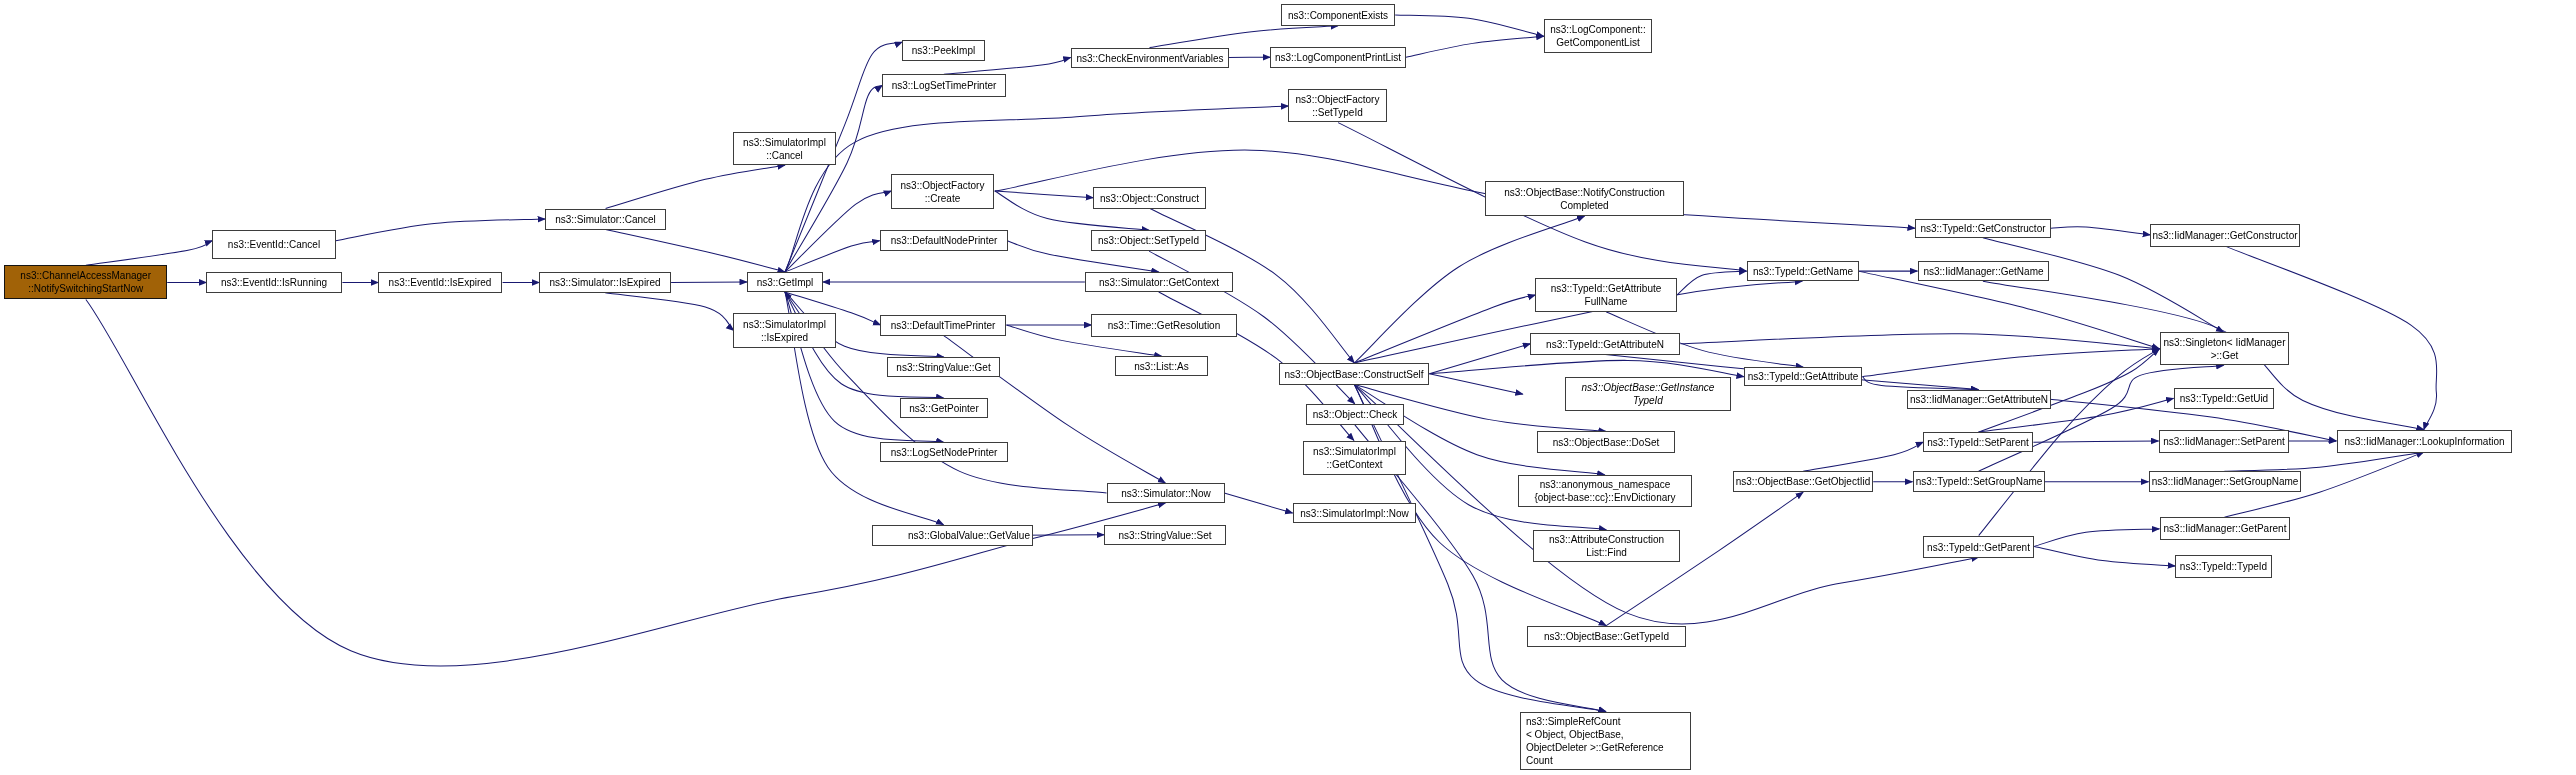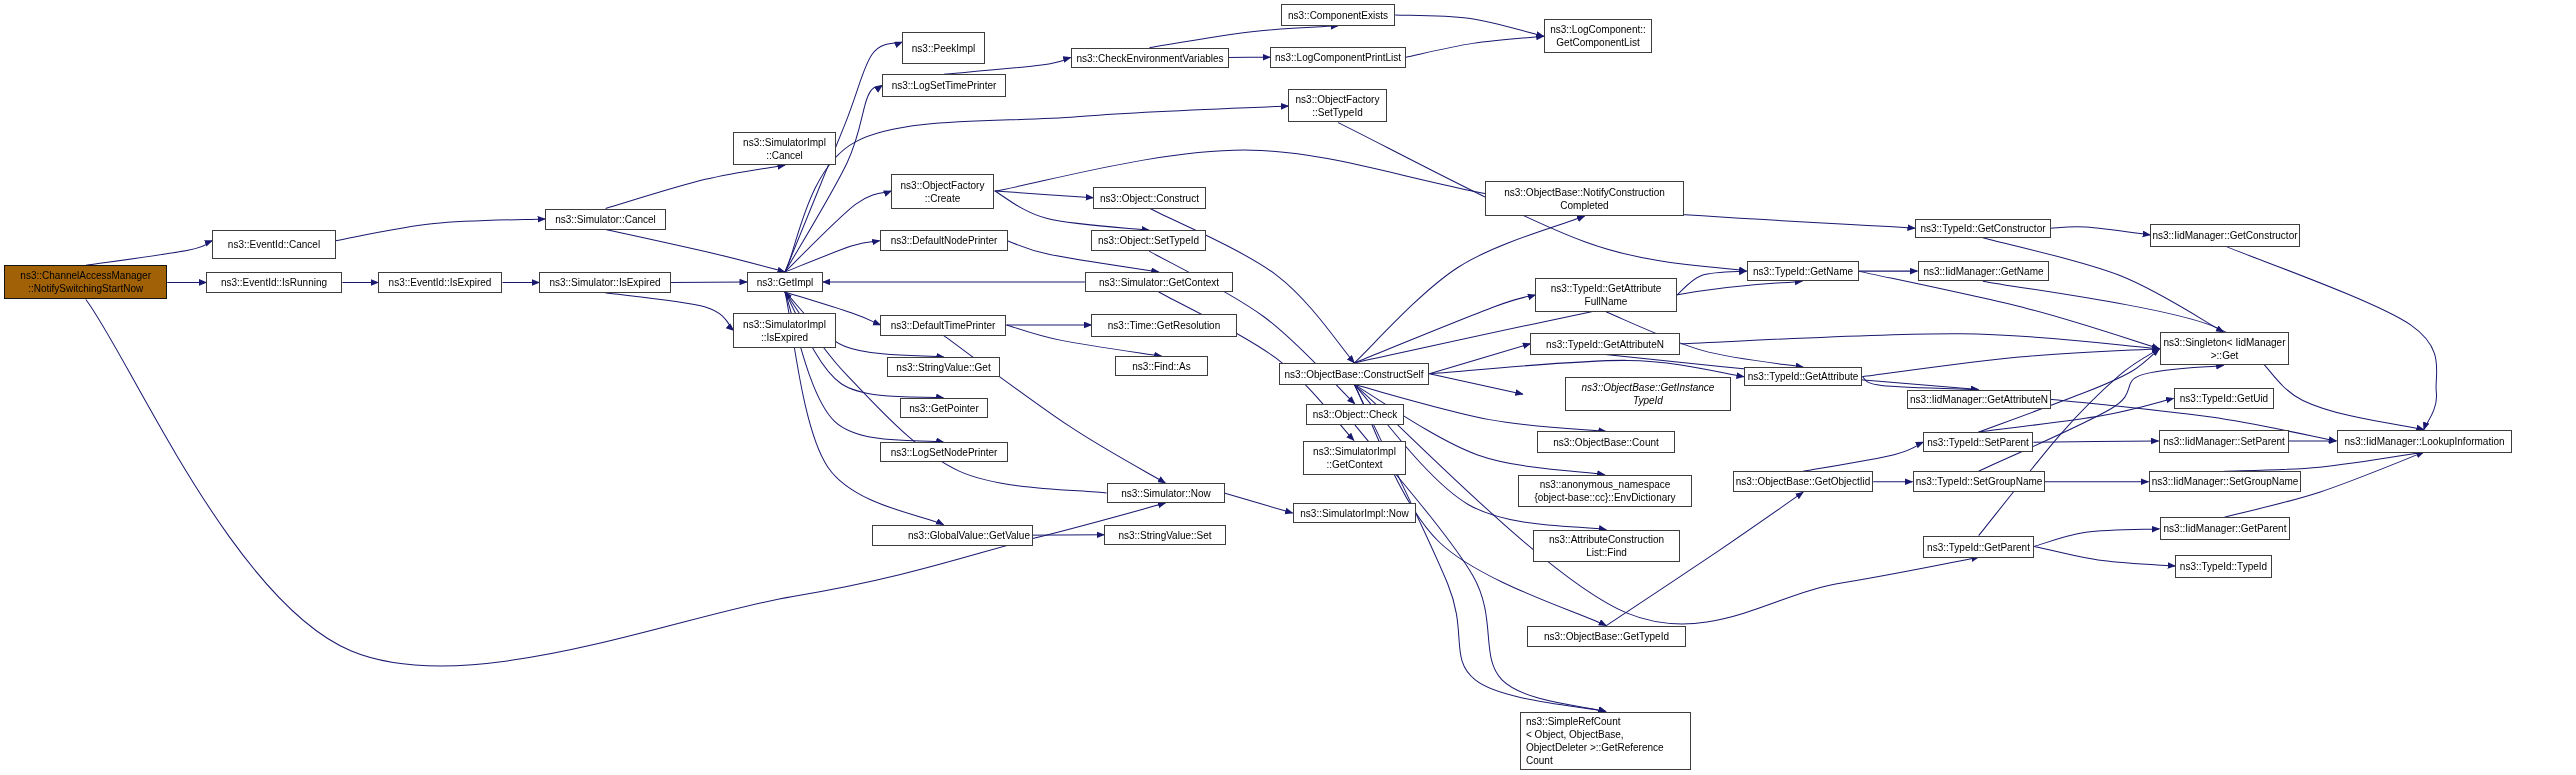--- a/index.html
+++ b/index.html
@@ -132,21 +132,21 @@
       <div class="node" style="left: 212px; top: 230px; width: 124px; height: 29px; border-color: rgb(61, 61, 61);">ns3::EventId::Cancel</div>
       <div class="node" style="left: 206px; top: 272px; width: 136px; height: 21px; border-color: rgb(61, 61, 61);">ns3::EventId::IsRunning</div>
       <div class="node" style="left: 378px; top: 272px; width: 124px; height: 21px; border-color: rgb(61, 61, 61);">ns3::EventId::IsExpired</div>
       <div class="node" style="left: 539px; top: 272px; width: 132px; height: 21px; border-color: rgb(61, 61, 61);">ns3::Simulator::IsExpired</div>
       <div class="node" style="left: 545px; top: 209px; width: 121px; height: 21px; border-color: rgb(61, 61, 61);">ns3::Simulator::Cancel</div>
       <div class="node" style="left: 733px; top: 132px; width: 103px; height: 33px; border-color: rgb(61, 61, 61);">ns3::SimulatorImpl
 ::Cancel</div>
       <div class="node" style="left: 747px; top: 272px; width: 76px; height: 20px; border-color: rgb(61, 61, 61);">ns3::GetImpl</div>
       <div class="node" style="left: 733px; top: 313px; width: 103px; height: 35px; border-color: rgb(61, 61, 61);">ns3::SimulatorImpl
 ::IsExpired</div>
-      <div class="node" style="left: 902px; top: 32px; width: 83px; height: 32px; border-color: rgb(61, 61, 61);">ns3::PeekImpl</div>
+      <div class="node" style="left: 902px; top: 40px; width: 83px; height: 21px; border-color: rgb(61, 61, 61);">ns3::PeekImpl</div>
       <div class="node" style="left: 882px; top: 74px; width: 124px; height: 22.5px; border-color: rgb(61, 61, 61);">ns3::LogSetTimePrinter</div>
       <div class="node" style="left: 891px; top: 174px; width: 103px; height: 35px; border-color: rgb(61, 61, 61);">ns3::ObjectFactory
 ::Create</div>
       <div class="node" style="left: 880px; top: 230px; width: 128px; height: 21px; border-color: rgb(61, 61, 61);">ns3::DefaultNodePrinter</div>
       <div class="node" style="left: 880px; top: 315px; width: 126px; height: 21px; border-color: rgb(61, 61, 61);">ns3::DefaultTimePrinter</div>
       <div class="node" style="left: 887px; top: 357px; width: 113px; height: 20px; border-color: rgb(61, 61, 61);">ns3::StringValue::Get</div>
       <div class="node" style="left: 900px; top: 398px; width: 88px; height: 20px; border-color: rgb(61, 61, 61);">ns3::GetPointer</div>
       <div class="node" style="left: 880px; top: 442px; width: 128px; height: 20px; border-color: rgb(61, 61, 61);">ns3::LogSetNodePrinter</div>
       <div class="node" style="left: 872px; top: 525px; width: 161px; height: 21px; border-color: rgb(61, 61, 61); padding-left: 33px;">ns3::GlobalValue::GetValue</div>
       <div class="node" style="left: 1107px; top: 483px; width: 118px; height: 20px; border-color: rgb(61, 61, 61);">ns3::Simulator::Now</div>
@@ -156,33 +156,33 @@
       <div class="node" style="left: 1071px; top: 48px; width: 158px; height: 20px; border-color: rgb(61, 61, 61);">ns3::CheckEnvironmentVariables</div>
       <div class="node" style="left: 1270px; top: 47px; width: 136px; height: 21px; border-color: rgb(61, 61, 61);">ns3::LogComponentPrintList</div>
       <div class="node" style="left: 1544px; top: 19px; width: 108px; height: 34px; border-color: rgb(61, 61, 61);">ns3::LogComponent::
 GetComponentList</div>
       <div class="node" style="left: 1288px; top: 89px; width: 99px; height: 33px; border-color: rgb(61, 61, 61);">ns3::ObjectFactory
 ::SetTypeId</div>
       <div class="node" style="left: 1093px; top: 187px; width: 113px; height: 22px; border-color: rgb(61, 61, 61);">ns3::Object::Construct</div>
       <div class="node" style="left: 1091px; top: 230px; width: 115px; height: 21px; border-color: rgb(61, 61, 61);">ns3::Object::SetTypeId</div>
       <div class="node" style="left: 1085px; top: 272px; width: 148px; height: 20px; border-color: rgb(61, 61, 61);">ns3::Simulator::GetContext</div>
       <div class="node" style="left: 1091px; top: 314px; width: 146px; height: 22.5px; border-color: rgb(61, 61, 61);">ns3::Time::GetResolution</div>
-      <div class="node" style="left: 1115px; top: 356px; width: 93px; height: 20px; border-color: rgb(61, 61, 61);">ns3::Find::As</div>
+      <div class="node" style="left: 1115px; top: 356px; width: 93px; height: 20px; border-color: rgb(61, 61, 61);">ns3::List::As</div>
       <div class="node" style="left: 1279px; top: 363px; width: 150px; height: 22px; border-color: rgb(61, 61, 61);">ns3::ObjectBase::ConstructSelf</div>
       <div class="node" style="left: 1306px; top: 404px; width: 98px; height: 21px; border-color: rgb(61, 61, 61);">ns3::Object::Check</div>
       <div class="node" style="left: 1303px; top: 441px; width: 103px; height: 34px; border-color: rgb(61, 61, 61);">ns3::SimulatorImpl
 ::GetContext</div>
       <div class="node" style="left: 1485px; top: 181px; width: 199px; height: 35px; border-color: rgb(61, 61, 61);">ns3::ObjectBase::NotifyConstruction
 Completed</div>
       <div class="node" style="left: 1535px; top: 278px; width: 142px; height: 34px; border-color: rgb(61, 61, 61);">ns3::TypeId::GetAttribute
 FullName</div>
       <div class="node" style="left: 1530px; top: 333px; width: 150px; height: 22px; border-color: rgb(61, 61, 61);">ns3::TypeId::GetAttributeN</div>
       <div class="node" style="left: 1565px; top: 377px; width: 166px; height: 34px; border-color: rgb(61, 61, 61); font-style: italic;">ns3::ObjectBase::GetInstance
 TypeId</div>
-      <div class="node" style="left: 1537px; top: 431px; width: 138px; height: 22px; border-color: rgb(61, 61, 61);">ns3::ObjectBase::Count</div>
+      <div class="node" style="left: 1537px; top: 431px; width: 138px; height: 22px; border-color: rgb(61, 61, 61);">ns3::ObjectBase::DoSet</div>
       <div class="node" style="left: 1518px; top: 475px; width: 174px; height: 32px; border-color: rgb(61, 61, 61);">ns3::anonymous_namespace
 {object-base::cc}::EnvDictionary</div>
       <div class="node" style="left: 1533px; top: 530px; width: 147px; height: 32px; border-color: rgb(61, 61, 61);">ns3::AttributeConstruction
 List::Find</div>
       <div class="node" style="left: 1527px; top: 626px; width: 159px; height: 21px; border-color: rgb(61, 61, 61);">ns3::ObjectBase::GetTypeId</div>
       <div class="node left" style="left: 1520px; top: 712px; width: 171px; height: 58px; border-color: rgb(61, 61, 61);">ns3::SimpleRefCount
 &lt; Object, ObjectBase,
 ObjectDeleter &gt;::GetReference
 Count</div>
       <div class="node" style="left: 1747px; top: 261px; width: 112px; height: 20px; border-color: rgb(61, 61, 61); text-align: right;">ns3::TypeId::GetName</div>

